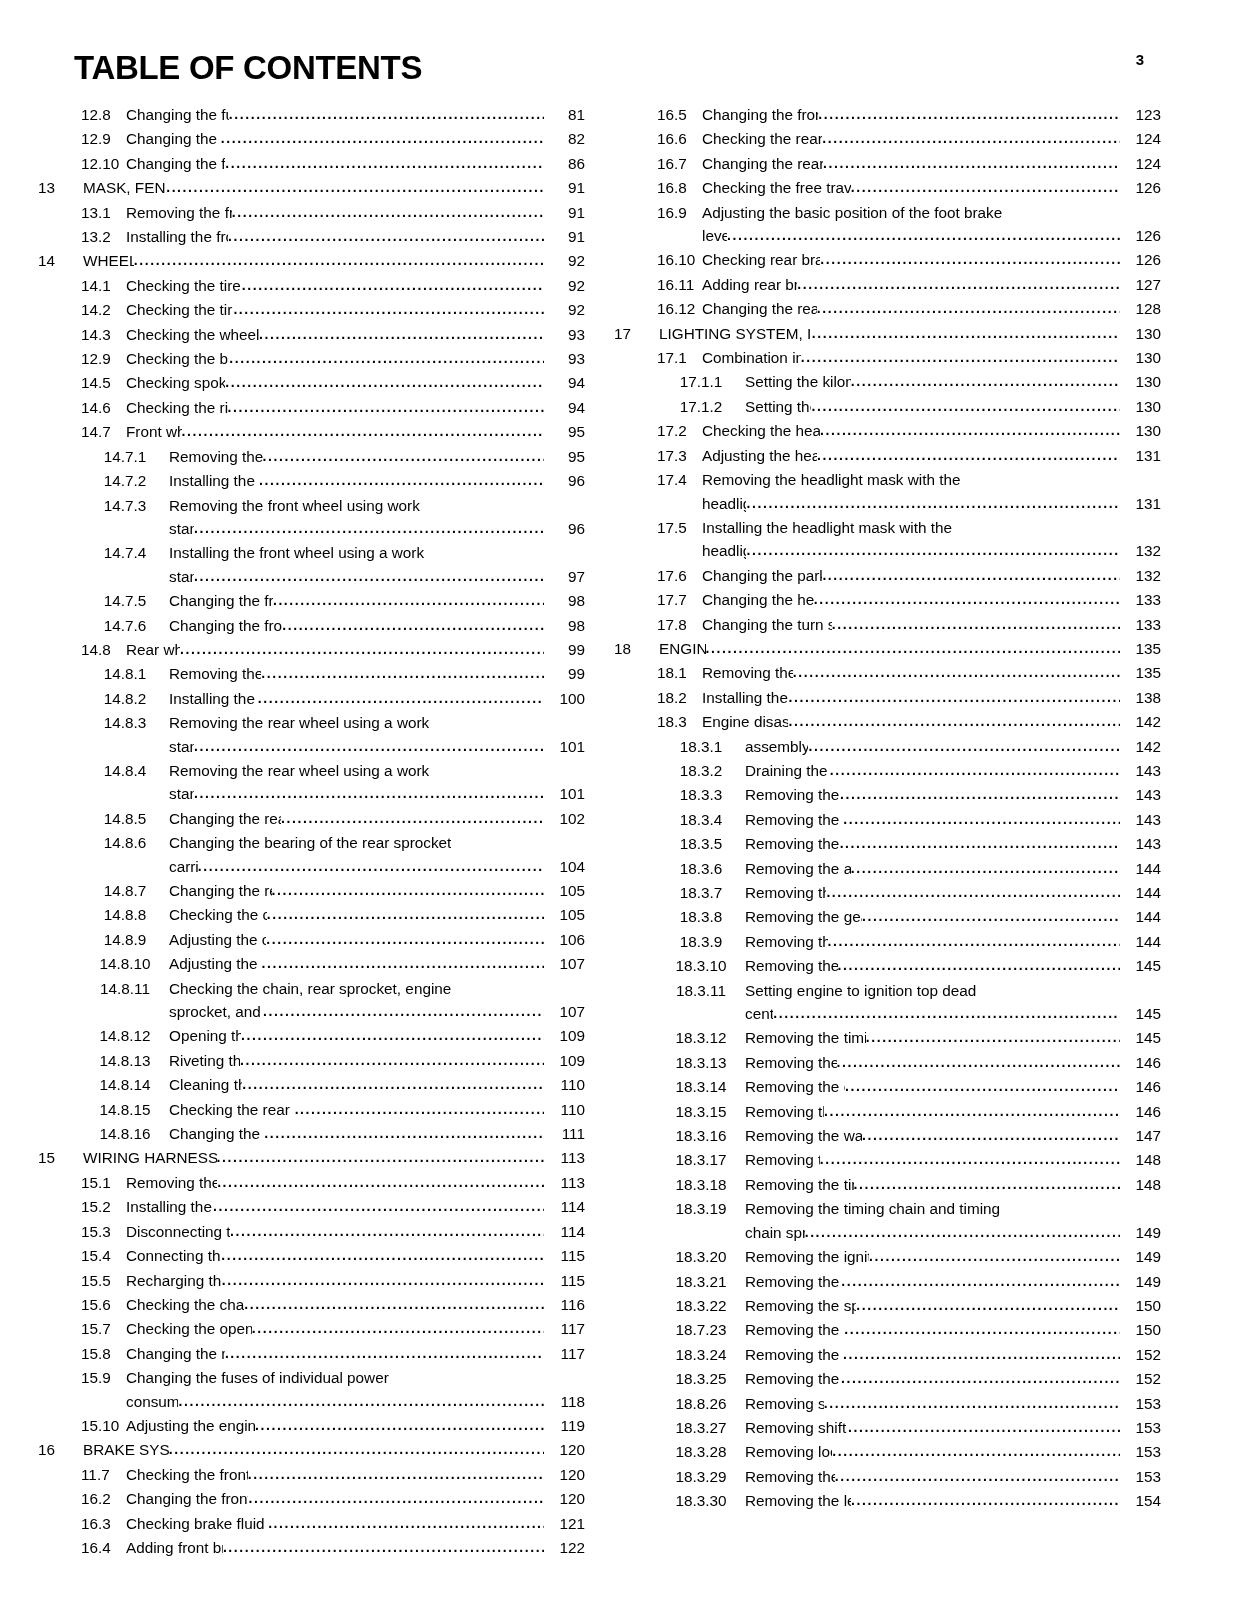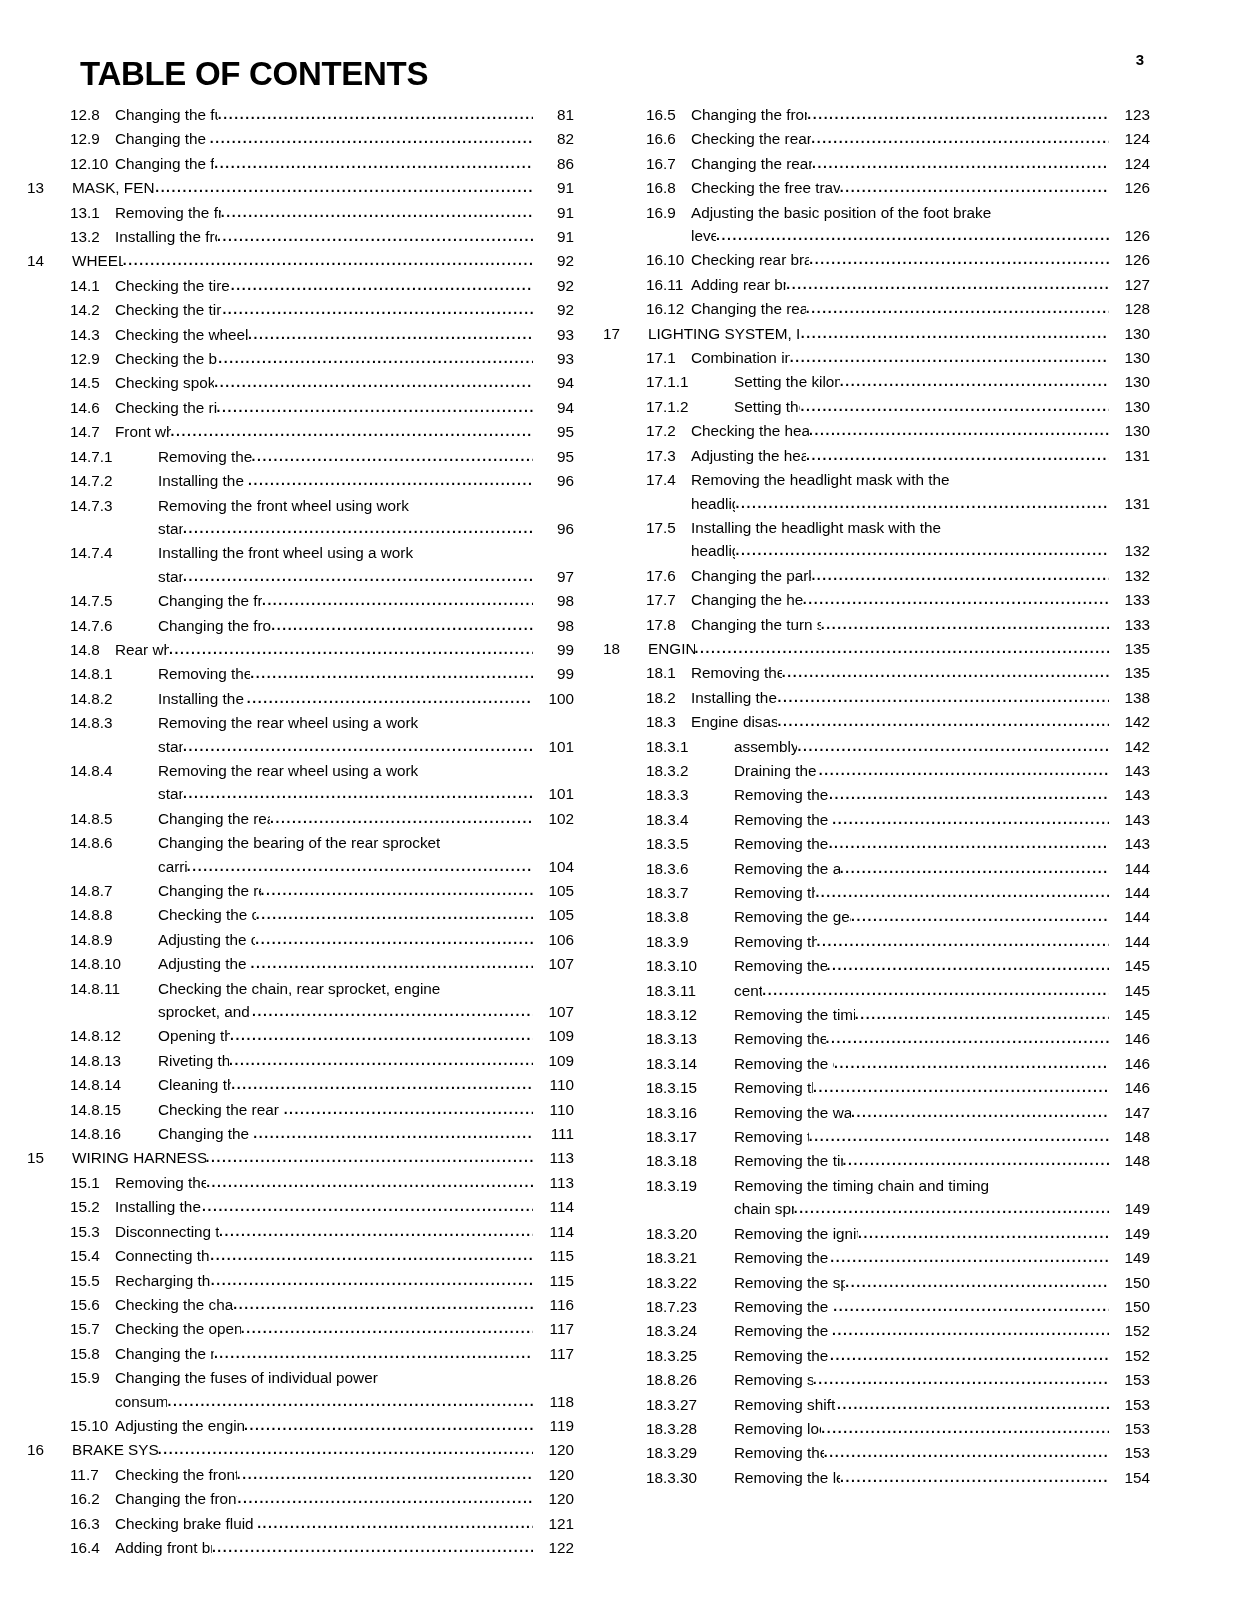--- a/index.html
+++ b/index.html
@@ -27,21 +27,21 @@
     top: 36px;
     left: 62px;
     right: 62px;
     height: 46px;
   }
   .page-title {
     font-size: 33px;
     font-weight: bold;
     letter-spacing: -0.3px;
     line-height: 40px;
-    margin: 18px;
+    margin: 12px;
     display: inline-block;
   }
   .page-number {
     position: absolute;
     right: 30px;
     top: 15px;
     font-size: 15px;
     font-weight: bold;
   }
 
@@ -50,40 +50,40 @@
     top: 103px;
     left: 0;
     width: 1236px;
     display: flex;
     flex-direction: row;
   }
   .col {
     width: 547px;
     flex: 0 0 547px;
   }
-  .col-left { margin-left: 27px; margin-right: 0; }
+  .col-left { margin-left: 38px; margin-right: 0; }
   .col-right { margin-left: 29px; }
 
   
   .toc-entry {
     display: flex;
     flex-direction: row;
     align-items: flex-start;
     font-size: 15.3px;
     line-height: 23.4px;
     width: 100%;
   }
   .num {
     flex: 0 0 auto;
     white-space: nowrap;
     text-align: left;
   }
   .lvl1 > .num { width: 45px; padding-left: 0px; }
   .lvl2 > .num { width: 45px; padding-left: 43px; }
-  .lvl3 > .num { width: 88px; padding-left: 43px; }
+  .lvl3 > .num { width: 88px; padding-left: 43px; text-align: center; }
 
   .body {
     flex: 1 1 auto;
     min-width: 0;
   }
   .lvl3 > .body { padding-left: 0px; }
 
   .line {
     display: flex;
     flex-direction: row;
@@ -1042,20 +1042,25 @@
             <div class="line">
               <span class="label">Removing the thermostat</span>
               <span class="leader"></span>
               <span class="pg">145</span>
             </div>
           </div>
         </div>
         <div class="toc-entry lvl3">
           <div class="num">18.3.11</div>
           <div class="body">
+            <div class="line">
+              <span class="label">Setting engine to ignition top dead</span>
+              <span class="leader nodots"></span>
+              <span class="pg blank">145</span>
+            </div>
             <div class="line wrap-line">
               <span class="label">center</span>
               <span class="leader"></span>
               <span class="pg">145</span>
             </div>
           </div>
         </div>
         <div class="toc-entry lvl3">
           <div class="num">18.3.12</div>
           <div class="body">

